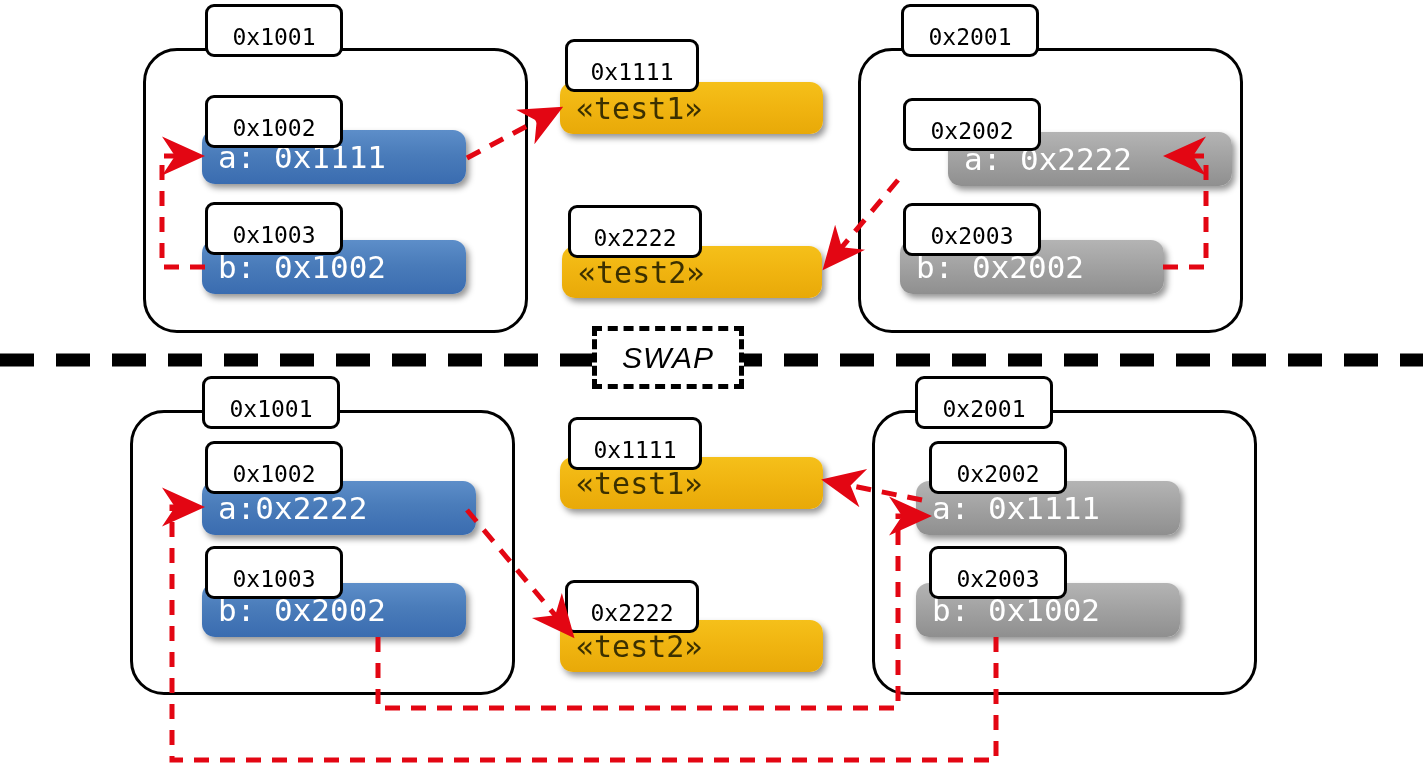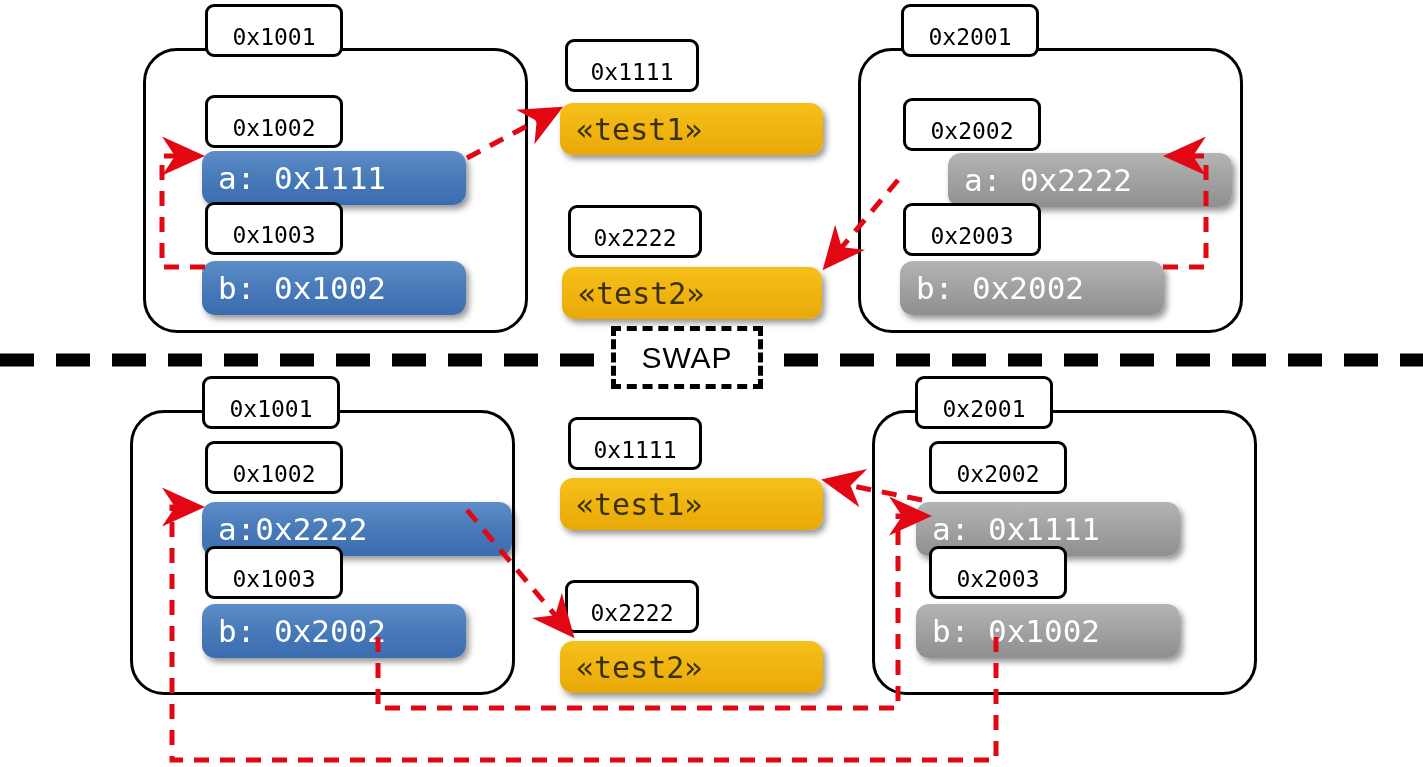--- a/index.html
+++ b/index.html
@@ -21,21 +21,21 @@
         font-family:"DejaVu Sans Mono",monospace;
         font-size:23px;line-height:28px;color:#000;
         text-align:center;padding:16px 10px 3px 10px;z-index:4;white-space:nowrap;}
 
   
   .slab{position:absolute;border-radius:13px;box-sizing:border-box;z-index:3;
         font-family:"DejaVu Sans Mono",monospace;
         font-size:31px;letter-spacing:0px;color:#ffffff;
         display:flex;align-items:center;
         padding-left:16px;white-space:pre;
-        box-shadow:3px 4px 6px rgba(0,0,0,.42);margin-top:21px;}
+        box-shadow:3px 4px 6px rgba(0,0,0,.42);}
   .slab.blue{background:linear-gradient(180deg,#5d8ec9 0%,#4a7cba 45%,#3a6cb0 100%);}
   .slab.gray{background:linear-gradient(180deg,#b4b4b4 0%,#a3a3a3 45%,#8f8f8f 100%);}
   .slab.yellow{background:linear-gradient(180deg,#f5c01a 0%,#f0b410 50%,#e8a908 100%);
                color:#3b3000;font-size:30px;}
 
   
   #swapbadge{position:absolute;z-index:8;background:#fff;
              border:5px dashed #000;box-sizing:border-box;
              display:flex;align-items:center;justify-content:center;
              font-family:"Liberation Sans","DejaVu Sans",sans-serif;
@@ -67,21 +67,21 @@
       <path d="M467,510 L570,633"></path>
 
       <path d="M378,637 L378,708 L898,708 L898,516 L925,516"></path>
 
       <path d="M996,637 L996,760 L172,760 L172,507 L198,507"></path>
     </g>
 
     <line x1="0" y1="360" x2="1423" y2="360" stroke="#000" stroke-width="13" stroke-dasharray="34,22"></line>
   </svg>
 
-  <div id="swapbadge" style="left:611px;top:326px;width:152px;height:63px;">
+  <div id="swapbadge" style="left:592px;top:326px;width:152px;height:63px;font-style:italic;">
     <span>SWAP</span>
   </div>
 
   <div class="frame" style="left:143px;top:48px;width:385px;height:285px;"></div>
   <div class="addr" style="left:205px;top:4px;width:138px;">0x1001</div>
 
   <div class="addr" style="left:205px;top:95px;width:138px;">0x1002</div>
   <div class="slab blue" style="left:202px;top:130px;width:264px;height:54px;">a: 0x1111</div>
 
   <div class="addr" style="left:205px;top:202px;width:138px;">0x1003</div>
@@ -99,21 +99,21 @@
   <div class="addr" style="left:903px;top:98px;width:138px;">0x2002</div>
   <div class="slab gray" style="left:948px;top:132px;width:284px;height:54px;">a: 0x2222</div>
 
   <div class="addr" style="left:903px;top:203px;width:138px;">0x2003</div>
   <div class="slab gray" style="left:900px;top:240px;width:264px;height:54px;">b: 0x2002</div>
 
   <div class="frame" style="left:130px;top:410px;width:385px;height:285px;"></div>
   <div class="addr" style="left:202px;top:376px;width:138px;">0x1001</div>
 
   <div class="addr" style="left:205px;top:441px;width:138px;">0x1002</div>
-  <div class="slab blue" style="left:202px;top:481px;width:310px;height:54px;">a:0x2222</div>
+  <div class="slab blue" style="left:202px;top:481px;width:274px;height:54px;">a:0x2222</div>
 
   <div class="addr" style="left:205px;top:546px;width:138px;">0x1003</div>
   <div class="slab blue" style="left:202px;top:583px;width:264px;height:54px;">b: 0x2002</div>
 
   <div class="addr" style="left:568px;top:417px;width:134px;">0x1111</div>
   <div class="slab yellow" style="left:560px;top:457px;width:263px;height:52px;">«test1»</div>
 
   <div class="addr" style="left:565px;top:580px;width:134px;">0x2222</div>
   <div class="slab yellow" style="left:560px;top:620px;width:263px;height:52px;">«test2»</div>
 

